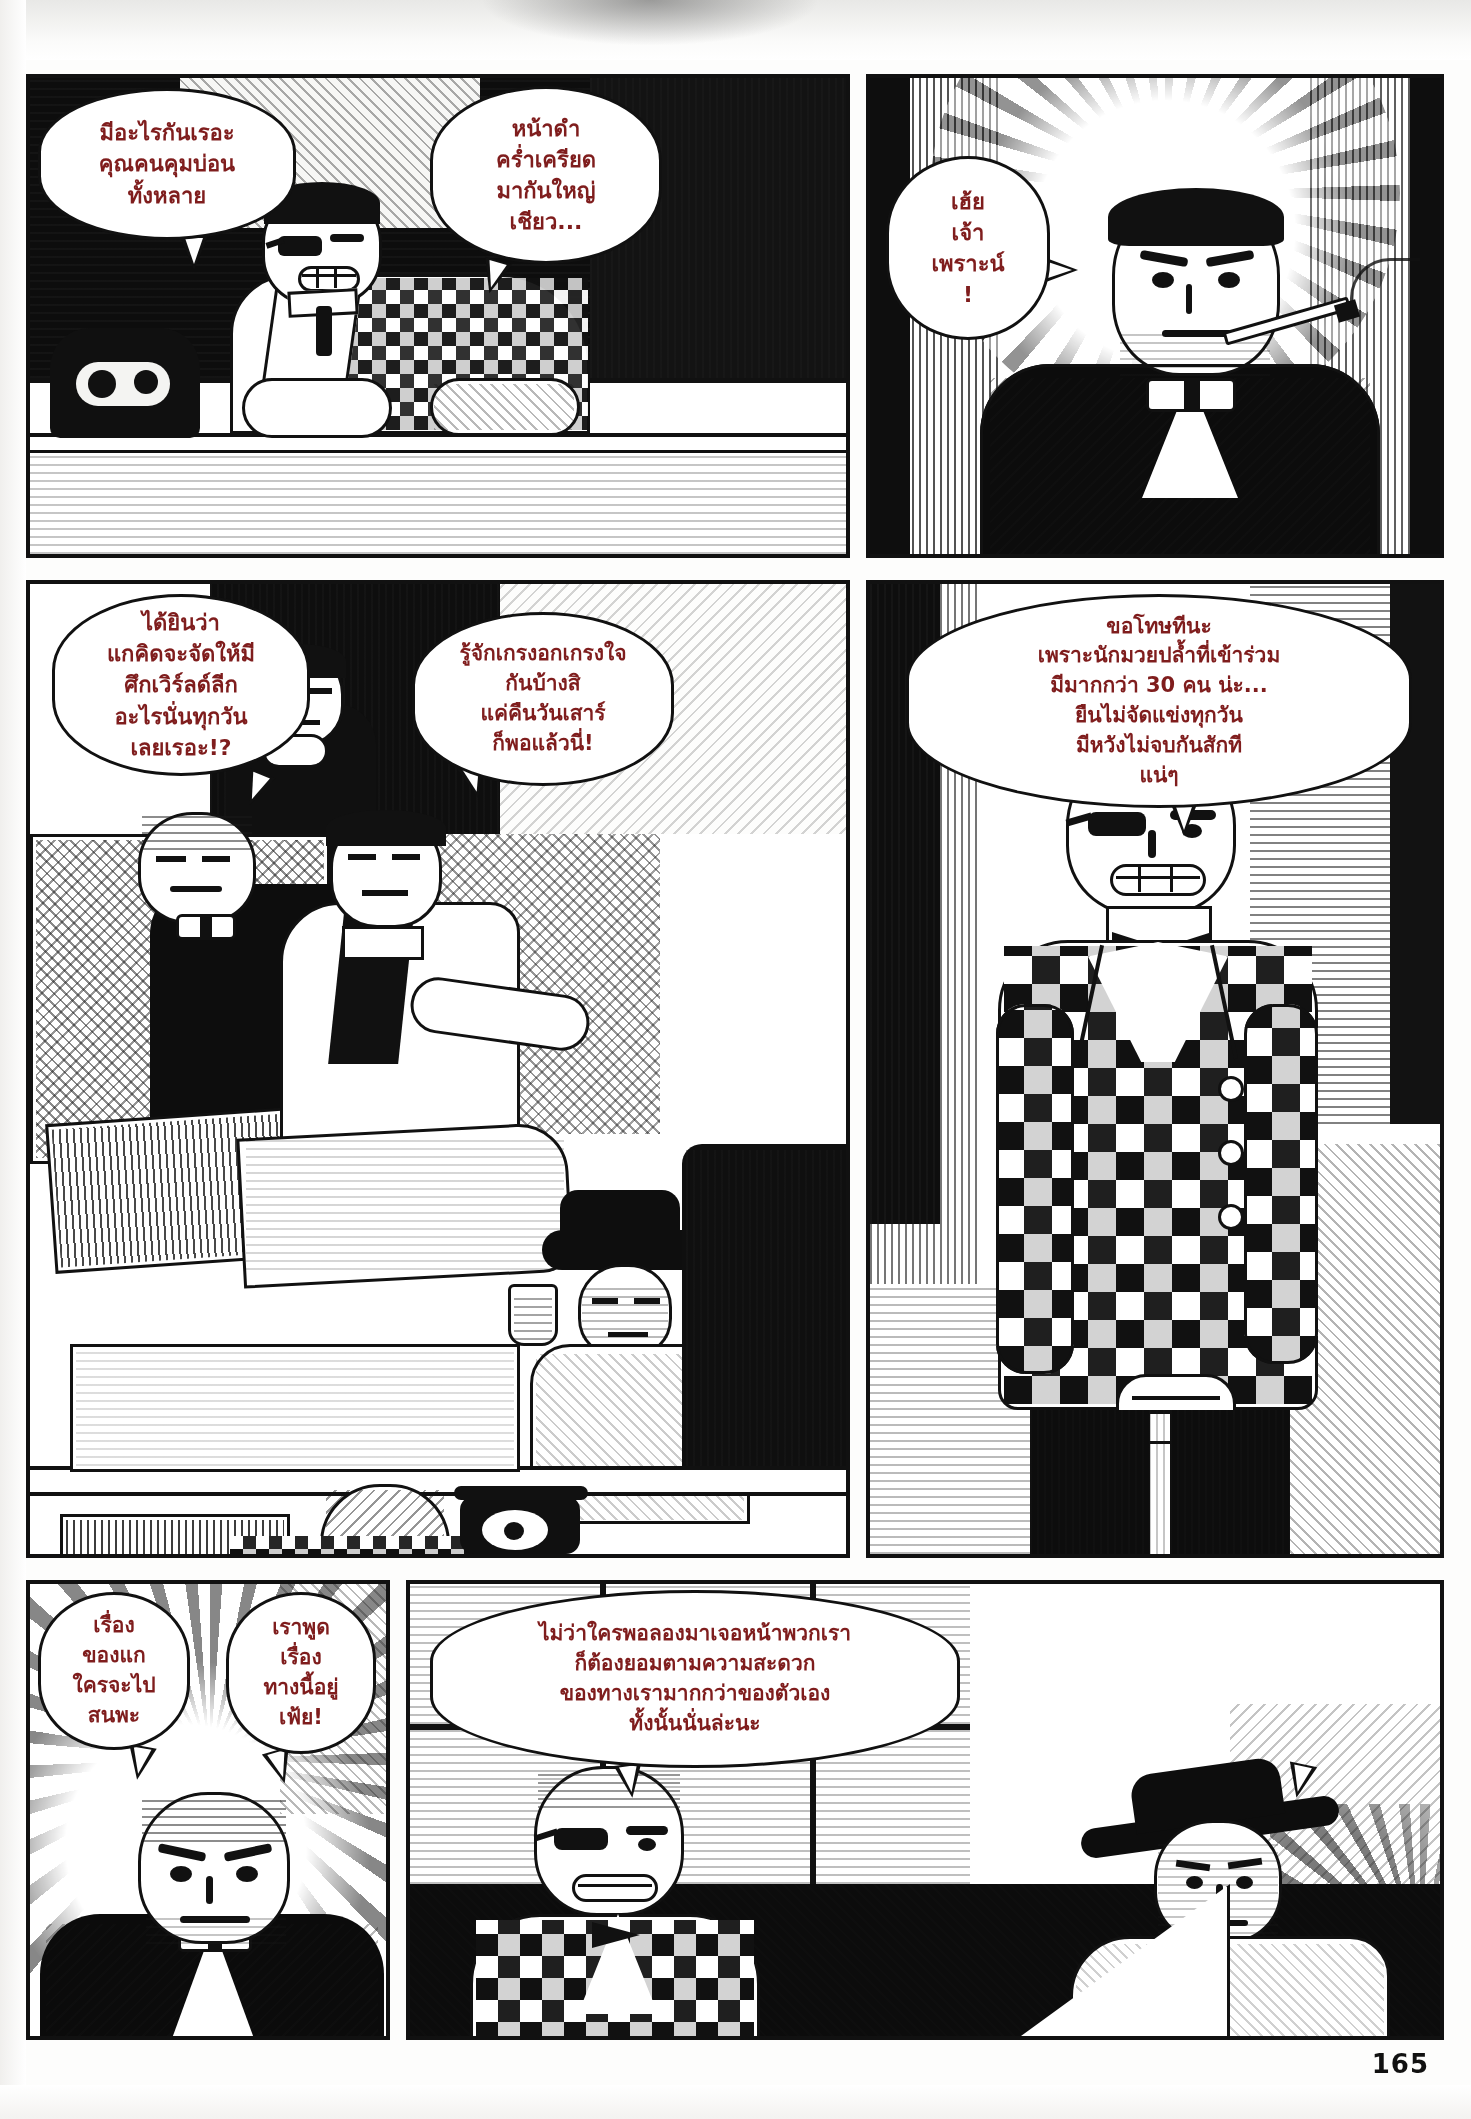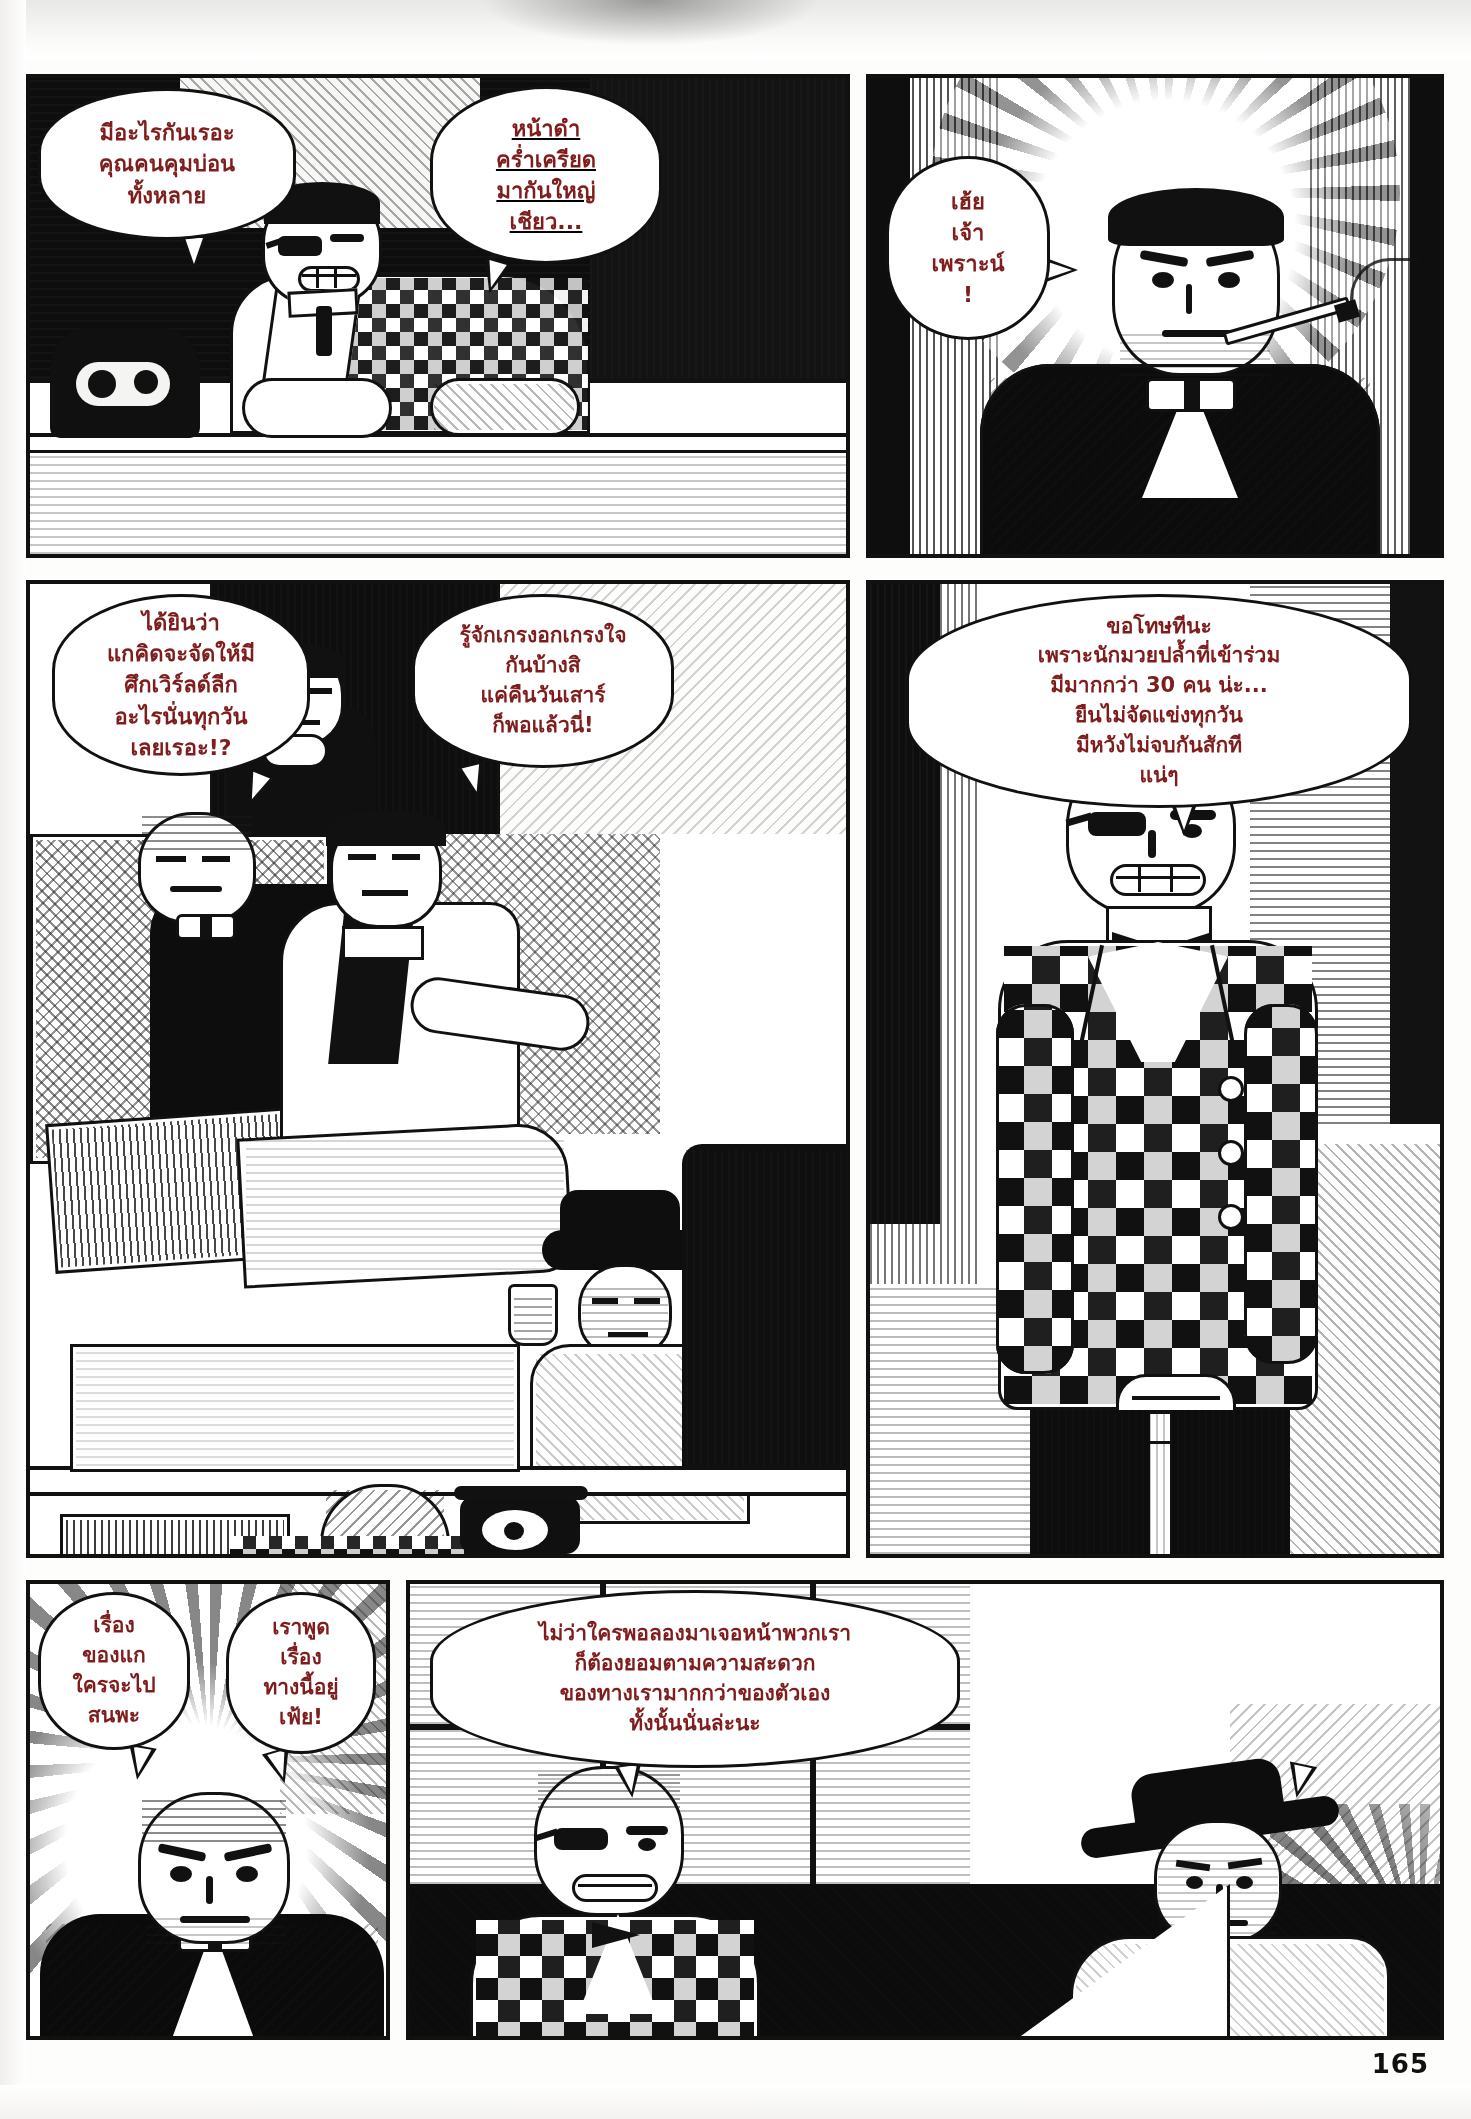--- a/index.html
+++ b/index.html
@@ -209,21 +209,21 @@
       <div class="hatch-d" style="left:404px; top:306px; width:140px; height:46px; opacity:.3;"></div>
     </div>
 
     <div class="balloon" style="left:8px; top:10px; width:258px; height:152px;">
       <div class="txt" style="font-size:22px;">มีอะไรกันเรอะ
 คุณคนคุมบ่อน
 ทั้งหลาย</div>
     </div>
     <div class="tail t-down" style="left:150px; top:158px;"></div>
 
-    <div class="balloon" style="left:400px; top:8px; width:232px; height:178px;text-decoration:underline;">
+    <div class="balloon" style="left:400px; top:8px; width:232px; height:178px;">
       <div class="txt" style="font-size:22px;">หน้าดำ
 คร่ำเครียด
 มากันใหญ่
 เชียว...</div>
     </div>
     <div class="tail t-down" style="left:450px; top:182px; transform:rotate(16deg);"></div>
   </div>
 
   <div class="panel" style="left:866px; top:74px; width:578px; height:484px;">
     <div class="art">
@@ -367,21 +367,21 @@
 
     <div class="balloon" style="left:22px; top:10px; width:258px; height:182px;">
       <div class="txt" style="font-size:22px;">ได้ยินว่า
 แกคิดจะจัดให้มี
 ศึกเวิร์ลด์ลีก
 อะไรนั่นทุกวัน
 เลยเรอะ!?</div>
     </div>
     <div class="tail t-down" style="left:212px; top:188px; transform:rotate(22deg);"></div>
 
-    <div class="balloon" style="left:382px; top:10px; width:262px; height:174px;">
+    <div class="balloon" style="left:382px; top:28px; width:262px; height:174px;">
       <div class="txt" style="font-size:21px;">รู้จักเกรงอกเกรงใจ
 กันบ้างสิ
 แค่คืนวันเสาร์
 ก็พอแล้วนี่!</div>
     </div>
     <div class="tail t-down" style="left:430px; top:180px; transform:rotate(-14deg);"></div>
   </div>
 
   <div class="panel" style="left:866px; top:580px; width:578px; height:978px;">
     <div class="art">

